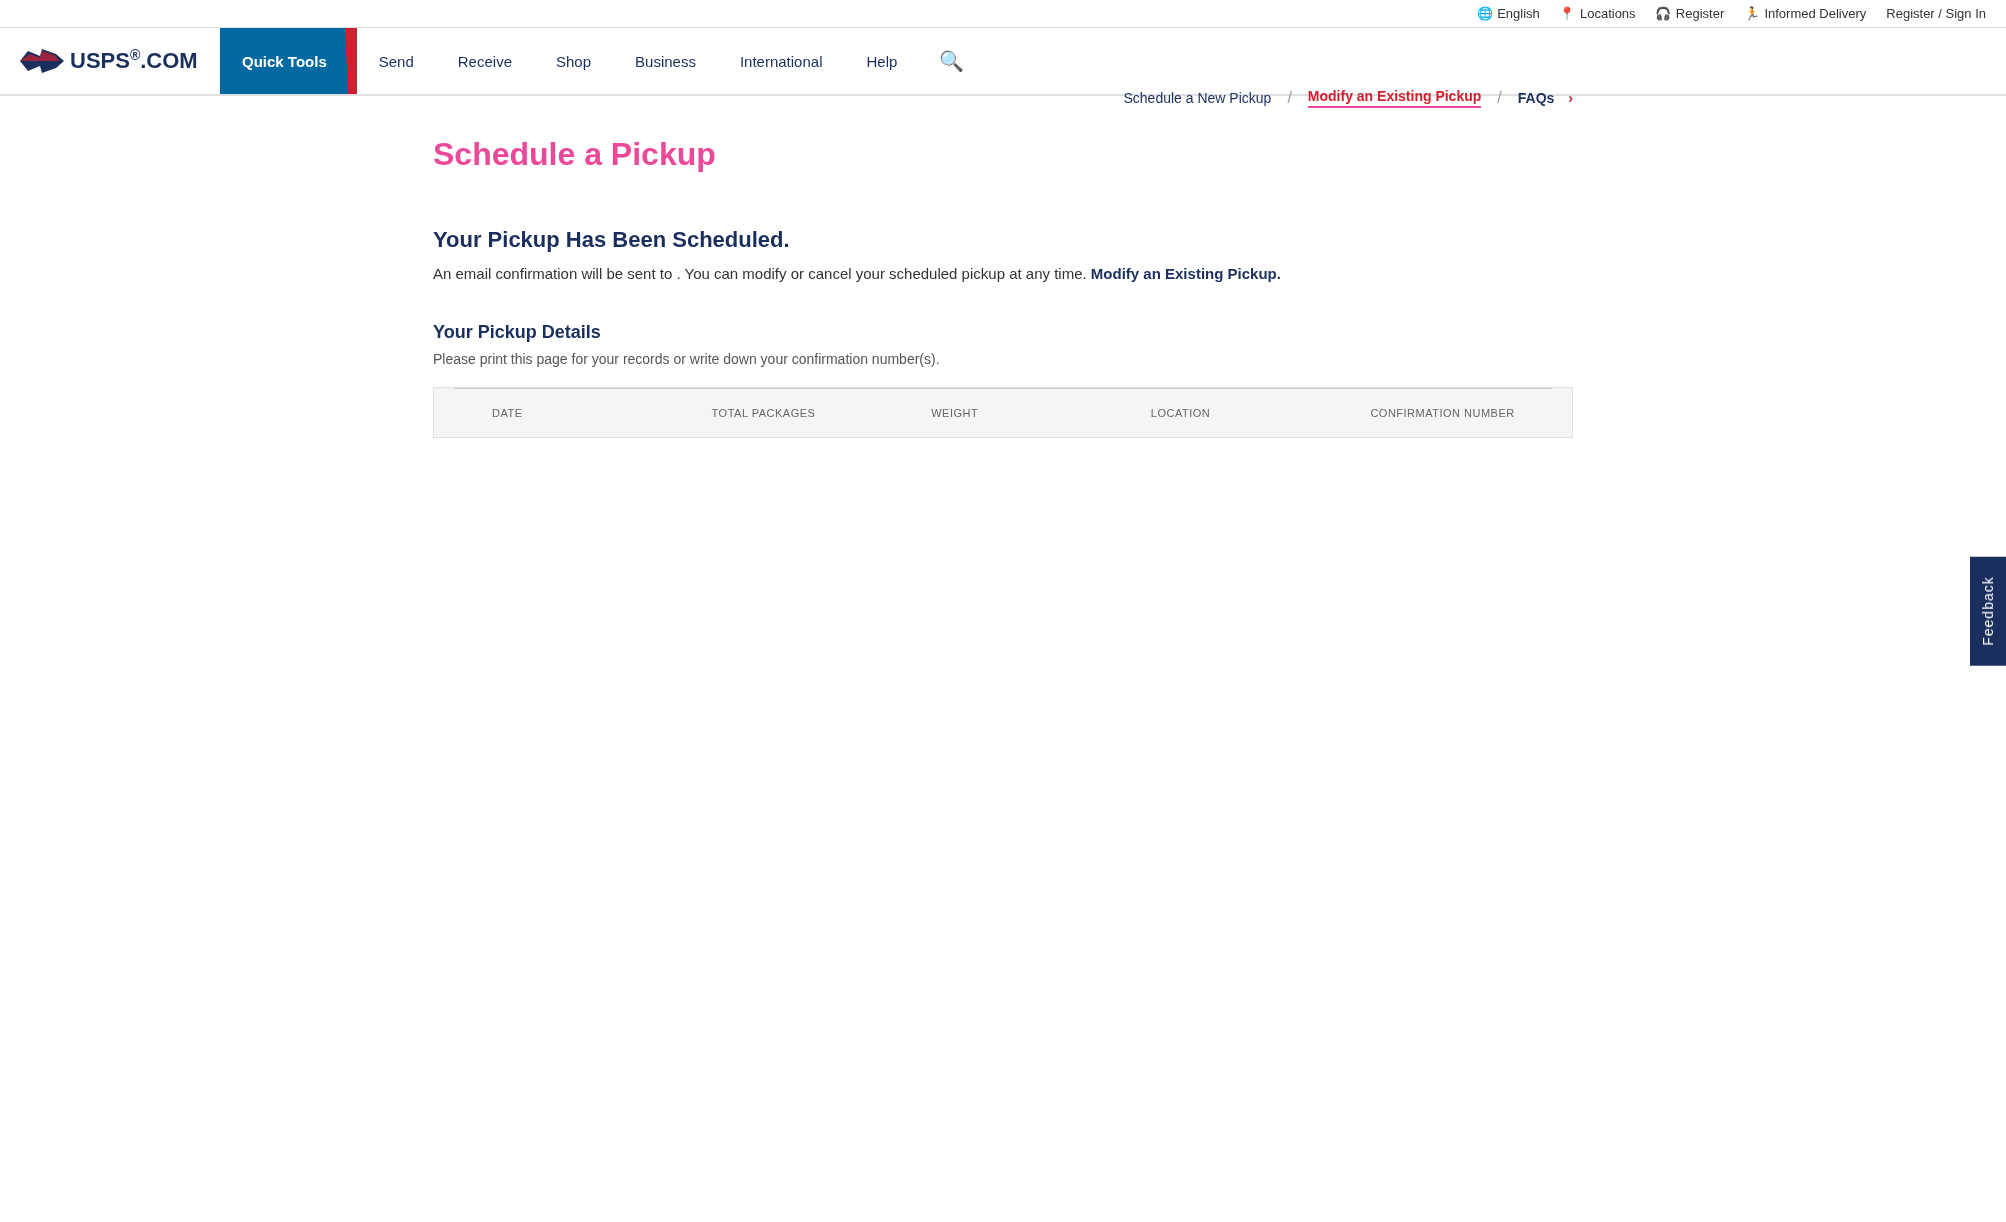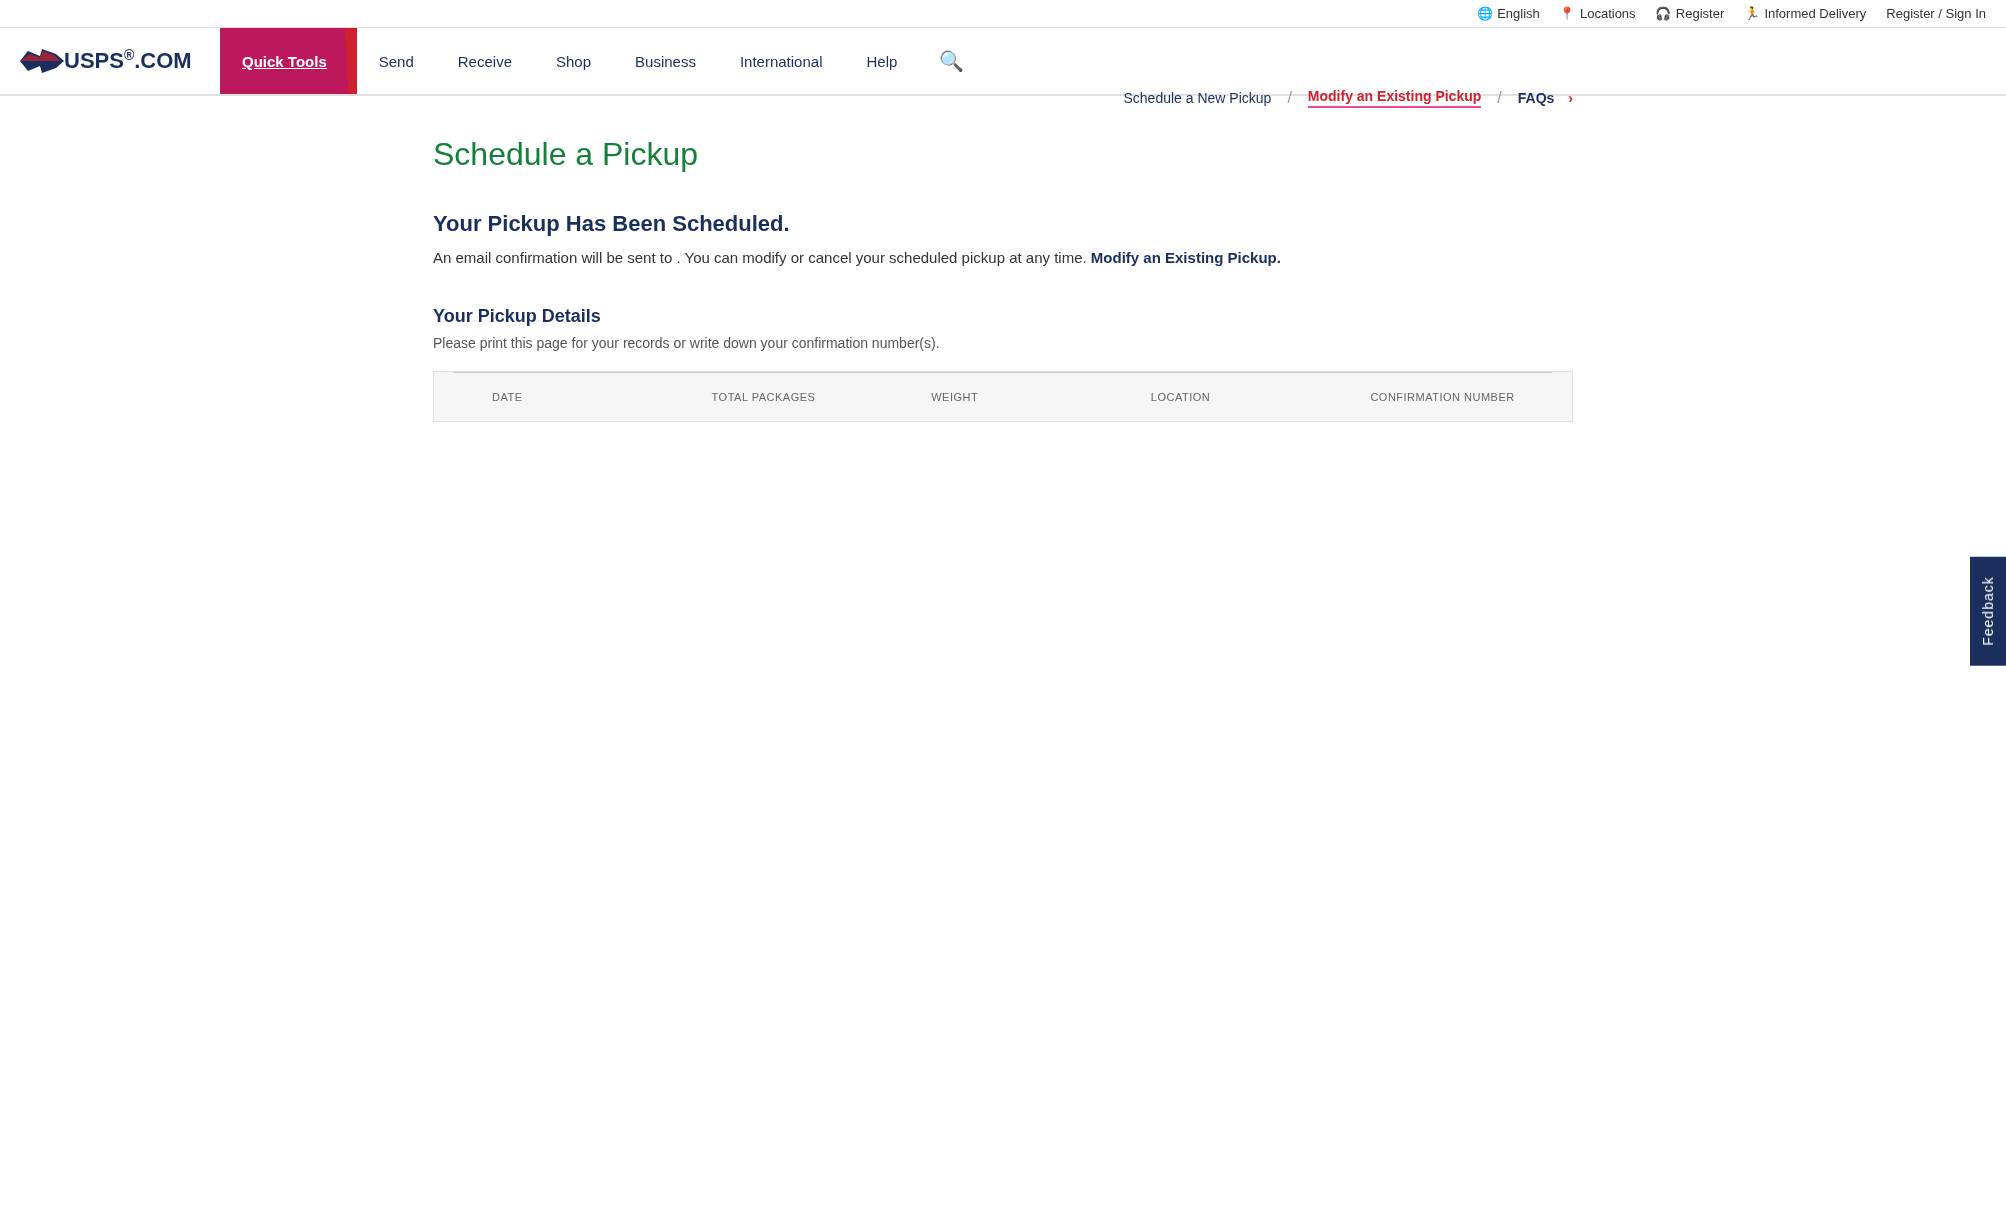--- a/index.html
+++ b/index.html
@@ -35,20 +35,21 @@
     }
     .logo-area {
       display: flex;
       align-items: center;
       padding: 0 20px;
       min-width: 220px;
     }
     .usps-logo {
       display: flex;
       align-items: center;
+      gap: 6px;
       text-decoration: none;
     }
     .usps-eagle {
       width: 44px;
       height: 30px;
     }
 
     .nav-items {
       display: flex;
       align-items: stretch;
@@ -61,26 +62,25 @@
       font-size: 15px;
       color: #1a2f5e;
       text-decoration: none;
       font-weight: 500;
       cursor: pointer;
       border: none;
       background: none;
       white-space: nowrap;
     }
     .nav-item.quick-tools {
-      background: #be185d;
+      background: #0369a1;
       color: #fff;
       font-weight: 700;
       position: relative;
       padding-right: 30px;
-      text-decoration: underline;
     }
     .nav-item.quick-tools::after {
       content: '';
       position: absolute;
       right: 0;
       top: 0;
       bottom: 0;
       width: 12px;
       background: #d01f2e;
       clip-path: polygon(0 0, 100% 0, 100% 100%, 30% 100%);
@@ -97,23 +97,23 @@
 
     
     .page-content {
       max-width: 1200px;
       margin: 0 auto;
       padding: 40px 30px;
     }
 
     .page-title {
       font-size: 32px;
-      font-weight: 400;
-      color: #15803d;
-      margin-bottom: 8px;
+      font-weight: 700;
+      color: #ec4899;
+      margin-bottom: 24px;
     }
 
     
     .pickup-nav {
       display: flex;
       align-items: center;
       gap: 16px;
       float: right;
       margin-top: -48px;
       font-size: 14px;

